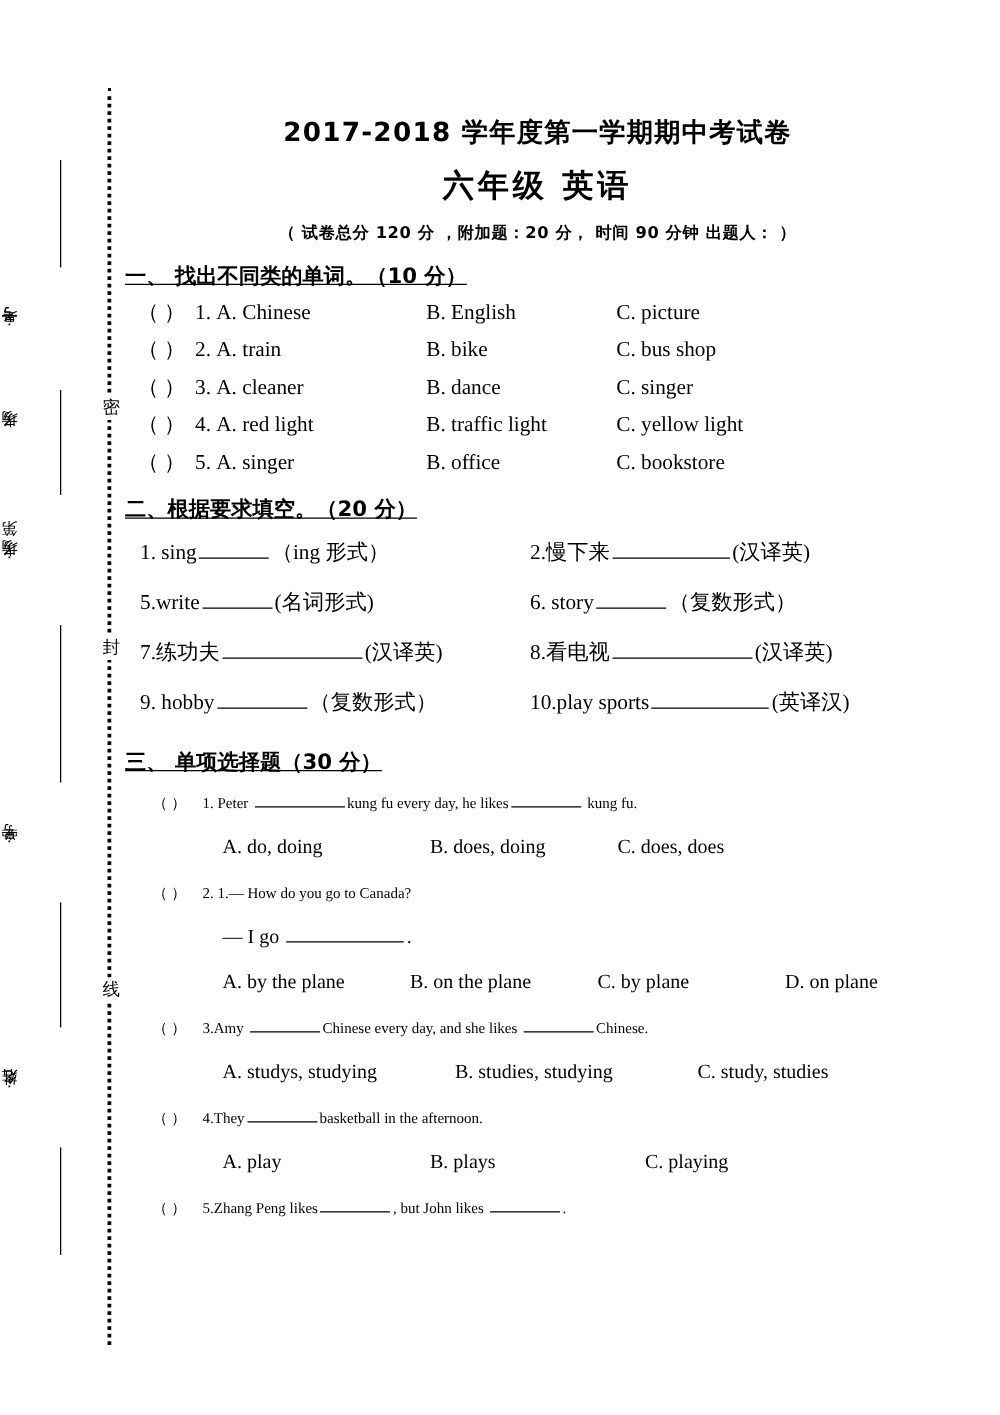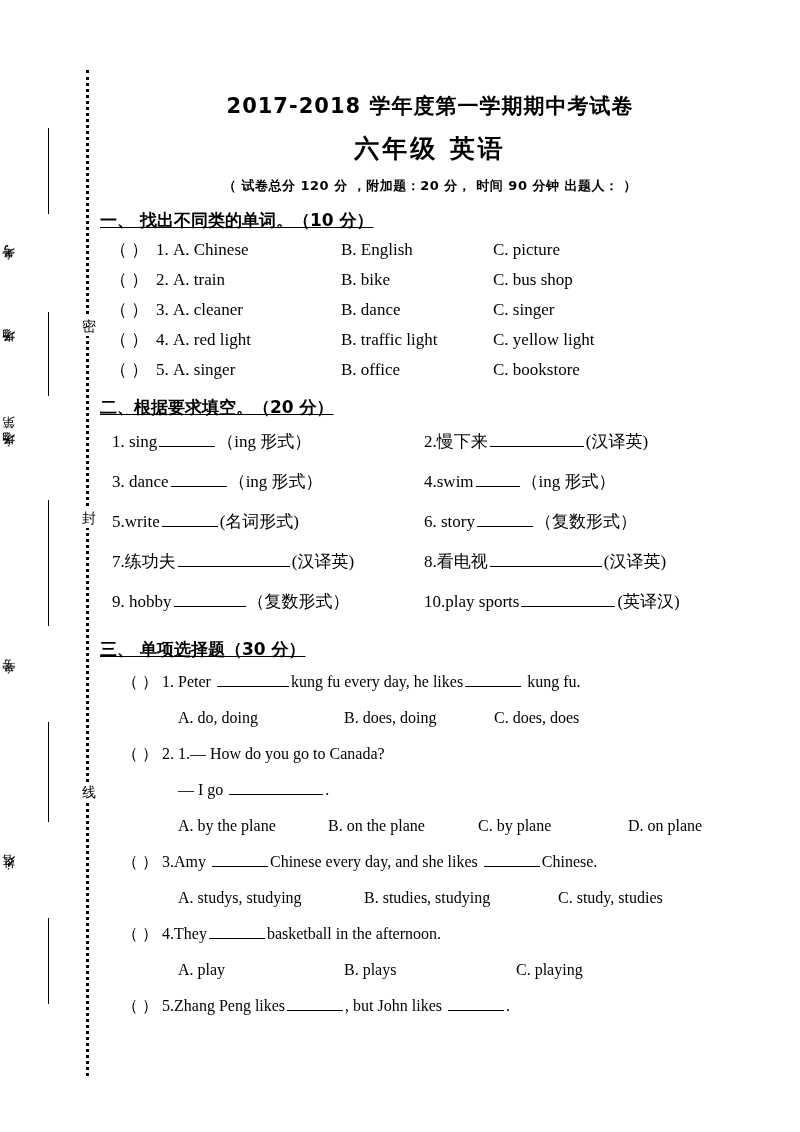--- a/index.html
+++ b/index.html
@@ -149,21 +149,21 @@
     margin: 0 2px;
   }
   .b-xs  { width: 44px; }
   .b-s   { width: 56px; }
   .b-m   { width: 72px; }
   .b-l   { width: 94px; }
   .b-xl  { width: 112px; }
 
   
   .q-row {
-    font-size: 16px;
+    font-size: 12px;
     line-height: 36px;
     white-space: nowrap;
     padding-left: 22px;
   }
   .q-cont {
     font-size: 16px;
     line-height: 36px;
     white-space: nowrap;
     padding-left: 78px;
   }
@@ -234,24 +234,20 @@
     <span class="opt-a">A. singer</span><span class="opt-b">B. office</span><span class="opt-c">C. bookstore</span>
   </div>
 
   <div class="section-head" id="sec2-head">二、根据要求填空。（20 分）</div>
 
   <div class="fill-row">
     <span class="fill-left"><span>1.</span>
       <span>sing</span><span class="blank b-s"></span><span>（ing 形式）</span></span><span class="fill-right"><span>2.</span><span>慢下来</span><span class="blank b-l"></span><span>(汉译英)</span></span>
   </div>
 
-  <div class="fill-row">
-    <span class="fill-left"><span>3.</span>
-      <span>dance</span><span class="blank b-s"></span><span>（ing 形式）</span></span><span class="fill-right"><span>4.</span><span>swim</span><span class="blank b-xs"></span><span>（ing 形式）</span></span>
-  </div>
 
   <div class="fill-row">
     <span class="fill-left"><span>5.</span><span>write</span><span class="blank b-s"></span><span>(名词形式)</span></span><span class="fill-right"><span>6.</span>
       <span>story</span><span class="blank b-s"></span><span>（复数形式）</span></span>
   </div>
 
   <div class="fill-row">
     <span class="fill-left"><span>7.</span><span>练功夫</span><span class="blank b-xl"></span><span>(汉译英)</span></span><span class="fill-right"><span>8.</span><span>看电视</span><span class="blank b-xl"></span><span>(汉译英)</span></span>
   </div>
 

